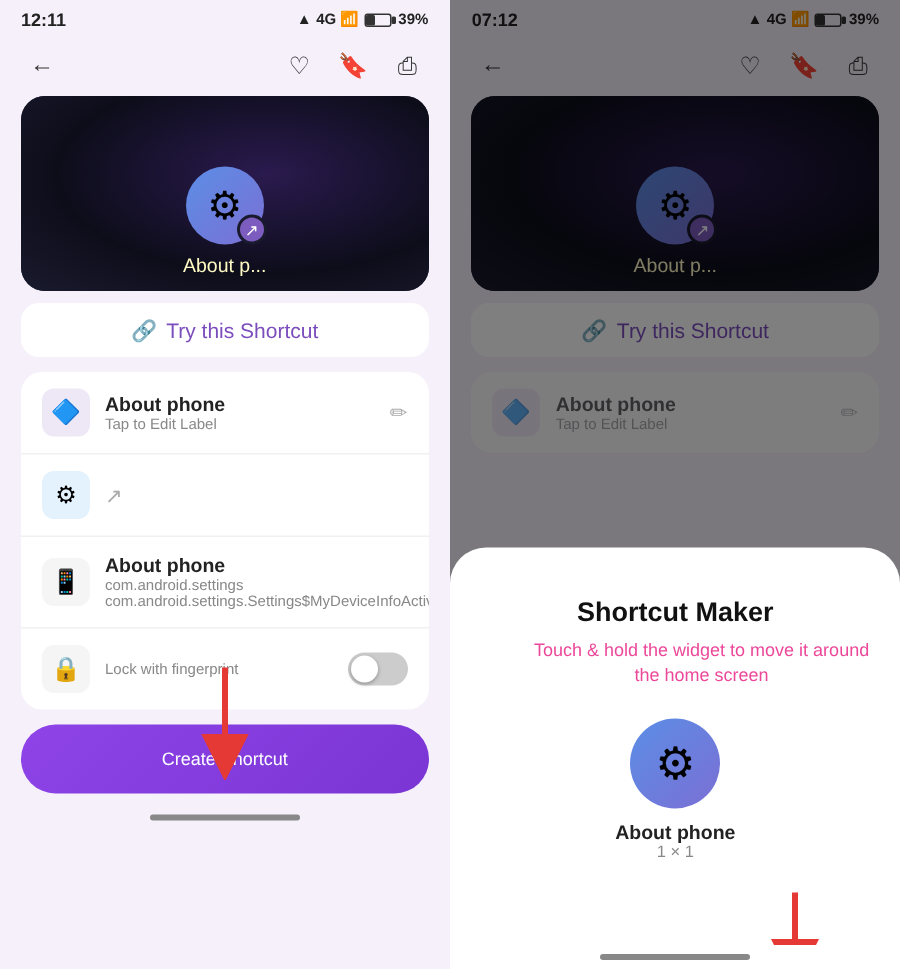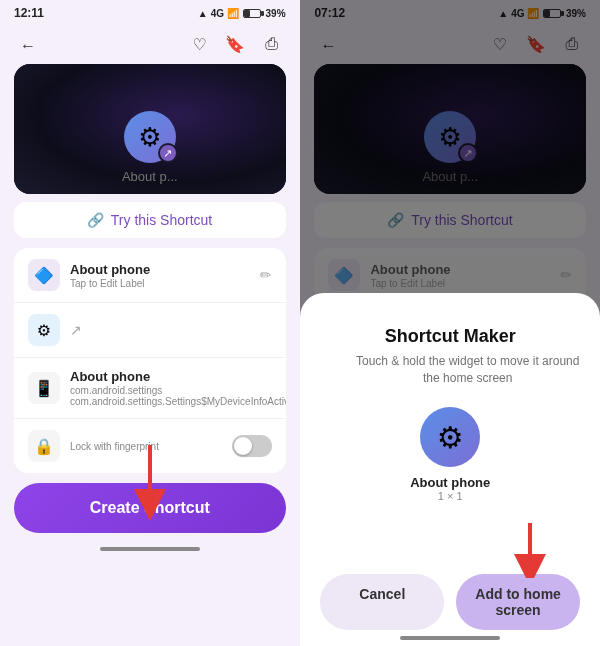--- a/index.html
+++ b/index.html
@@ -125,21 +125,21 @@
       bottom: 0; right: -2px;
       width: 20px; height: 20px;
       border-radius: 50%;
       background: #7c5cbf;
       display: flex; align-items: center; justify-content: center;
       font-size: 11px;
       color: white;
       border: 2px solid #1a1a2e;
     }
     .app-name {
-      color: #737373;
+      color: #fef9c3;
       font-size: 13px;
       font-weight: 500;
       z-index: 2;
     }
 
     
     .try-shortcut-btn {
       margin: 0 14px 10px;
       background: white;
       border-radius: 12px;
@@ -216,22 +216,22 @@
     }
 
     
     .create-shortcut-btn {
       margin: 10px 14px 8px;
       background: linear-gradient(135deg, #8e44e8, #7b35d4);
       border-radius: 50px;
       padding: 16px;
       text-align: center;
       color: white;
-      font-size: 16px;
-      font-weight: 700;
+      font-size: 12px;
+      font-weight: 400;
       cursor: pointer;
     }
 
     
     .home-indicator {
       display: flex;
       justify-content: center;
       padding: 6px 0;
     }
     .home-bar {
@@ -259,21 +259,21 @@
     }
     .bottom-sheet-title {
       font-size: 18px;
       font-weight: 700;
       text-align: center;
       color: #111;
       margin-bottom: 6px;
     }
     .bottom-sheet-subtitle {
       font-size: 12px;
-      color: #737373;
+      color: #ec4899;
       text-align: center;
       margin-bottom: 20px;
       line-height: 1.4;
       margin-left: 35px;
     }
     .sheet-app-icon {
       display: flex;
       flex-direction: column;
       align-items: center;
       margin-bottom: 16px;
@@ -496,26 +496,18 @@
       <svg width="60" height="60" viewBox="0 0 60 60">
         <defs>
           <marker id="arrowhead-r" markerWidth="8" markerHeight="8" refX="4" refY="4" orient="auto">
             <path d="M0,0 L8,4 L0,8 Z" fill="#e53935"></path>
           </marker>
         </defs>
         <path d="M30,5 C30,5 30,40 30,52" stroke="#e53935" stroke-width="4" fill="none" marker-end="url(#arrowhead-r)"></path>
       </svg>
     </div>
 
-    <div class="sheet-buttons">
-      <div class="sheet-btn sheet-btn-cancel">
-        <span>Cancel</span>
-      </div>
-      <div class="sheet-btn sheet-btn-add">
-        <span>Add to home screen</span>
-      </div>
-    </div>
   </div>
 
   <div class="home-indicator" style="position:absolute;bottom:0;left:0;right:0;background:white;z-index:11;">
     <div class="home-bar"></div>
   </div>
 </div>
 
 </body></html>

